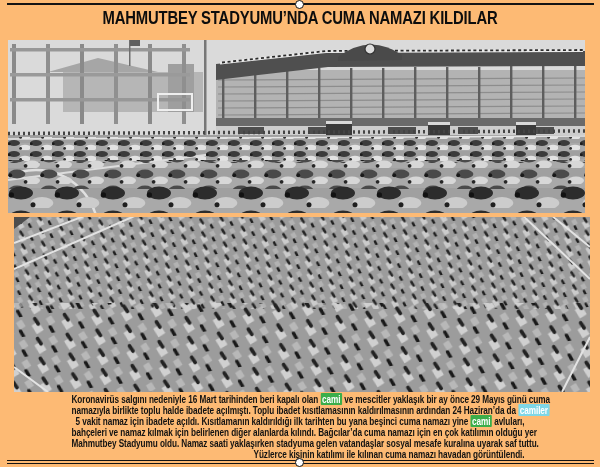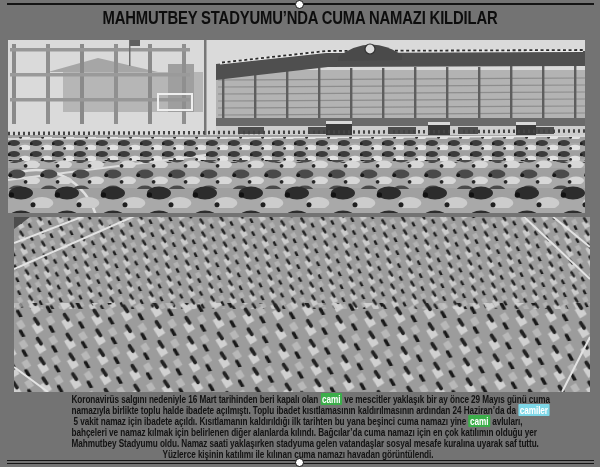--- a/index.html
+++ b/index.html
@@ -1,38 +1,38 @@
 <!DOCTYPE html>
 <html><head>
 <meta charset="utf-8">
 <style>
   html,body{margin:0;padding:0;background:#ffffff;}
   .page{
-    position:relative;width:600px;height:467px;background:#737373;overflow:hidden;
+    position:relative;width:600px;height:467px;background:#fdba74;overflow:hidden;
     font-family:"Liberation Sans","DejaVu Sans",sans-serif;
   }
   
   .rule-top{position:absolute;left:7px;right:6px;top:3px;height:2px;background:#141414;}
   .orn{position:absolute;left:295px;width:9px;height:9px;background:#ffffff;
        border:1.7px solid #141414;border-radius:50%;box-sizing:border-box;}
   .orn-top{top:0px;}
   
   .headline{
     position:absolute;left:0;right:0;top:7px;text-align:center;
     font-size:19px;line-height:22px;font-weight:bold;color:#0d0d0d;
     white-space:nowrap;transform:scaleX(0.78);transform-origin:50% 50%;
     letter-spacing:-0.2px;
   }
   
   .photo{position:absolute;display:block;}
   #photoTop{left:8px;top:40px;width:577px;height:173px;}
   #photoBottom{left:14px;top:217px;width:576px;height:175px;}
   
   .body-text{
-    position:absolute;left:0;right:4px;top:394px;text-align:center;
+    position:absolute;left:0;right:4px;top:394px;text-align:right;
     font-weight:bold;color:#121212;font-size:10.8px;line-height:10.9px;
   }
   .body-line{white-space:nowrap;transform:scaleX(0.76);transform-origin:50% 50%;letter-spacing:-0.1px;}
   .hl{color:#ffffff;padding:0 2px;border-radius:1px;}
   
   .rule-b1{position:absolute;left:7px;right:6px;top:459.6px;height:1.6px;background:#141414;}
   .rule-b2{position:absolute;left:7px;right:6px;top:463px;height:1px;background:#141414;}
   .orn-bottom{top:458px;}
 </style>
 </head>

